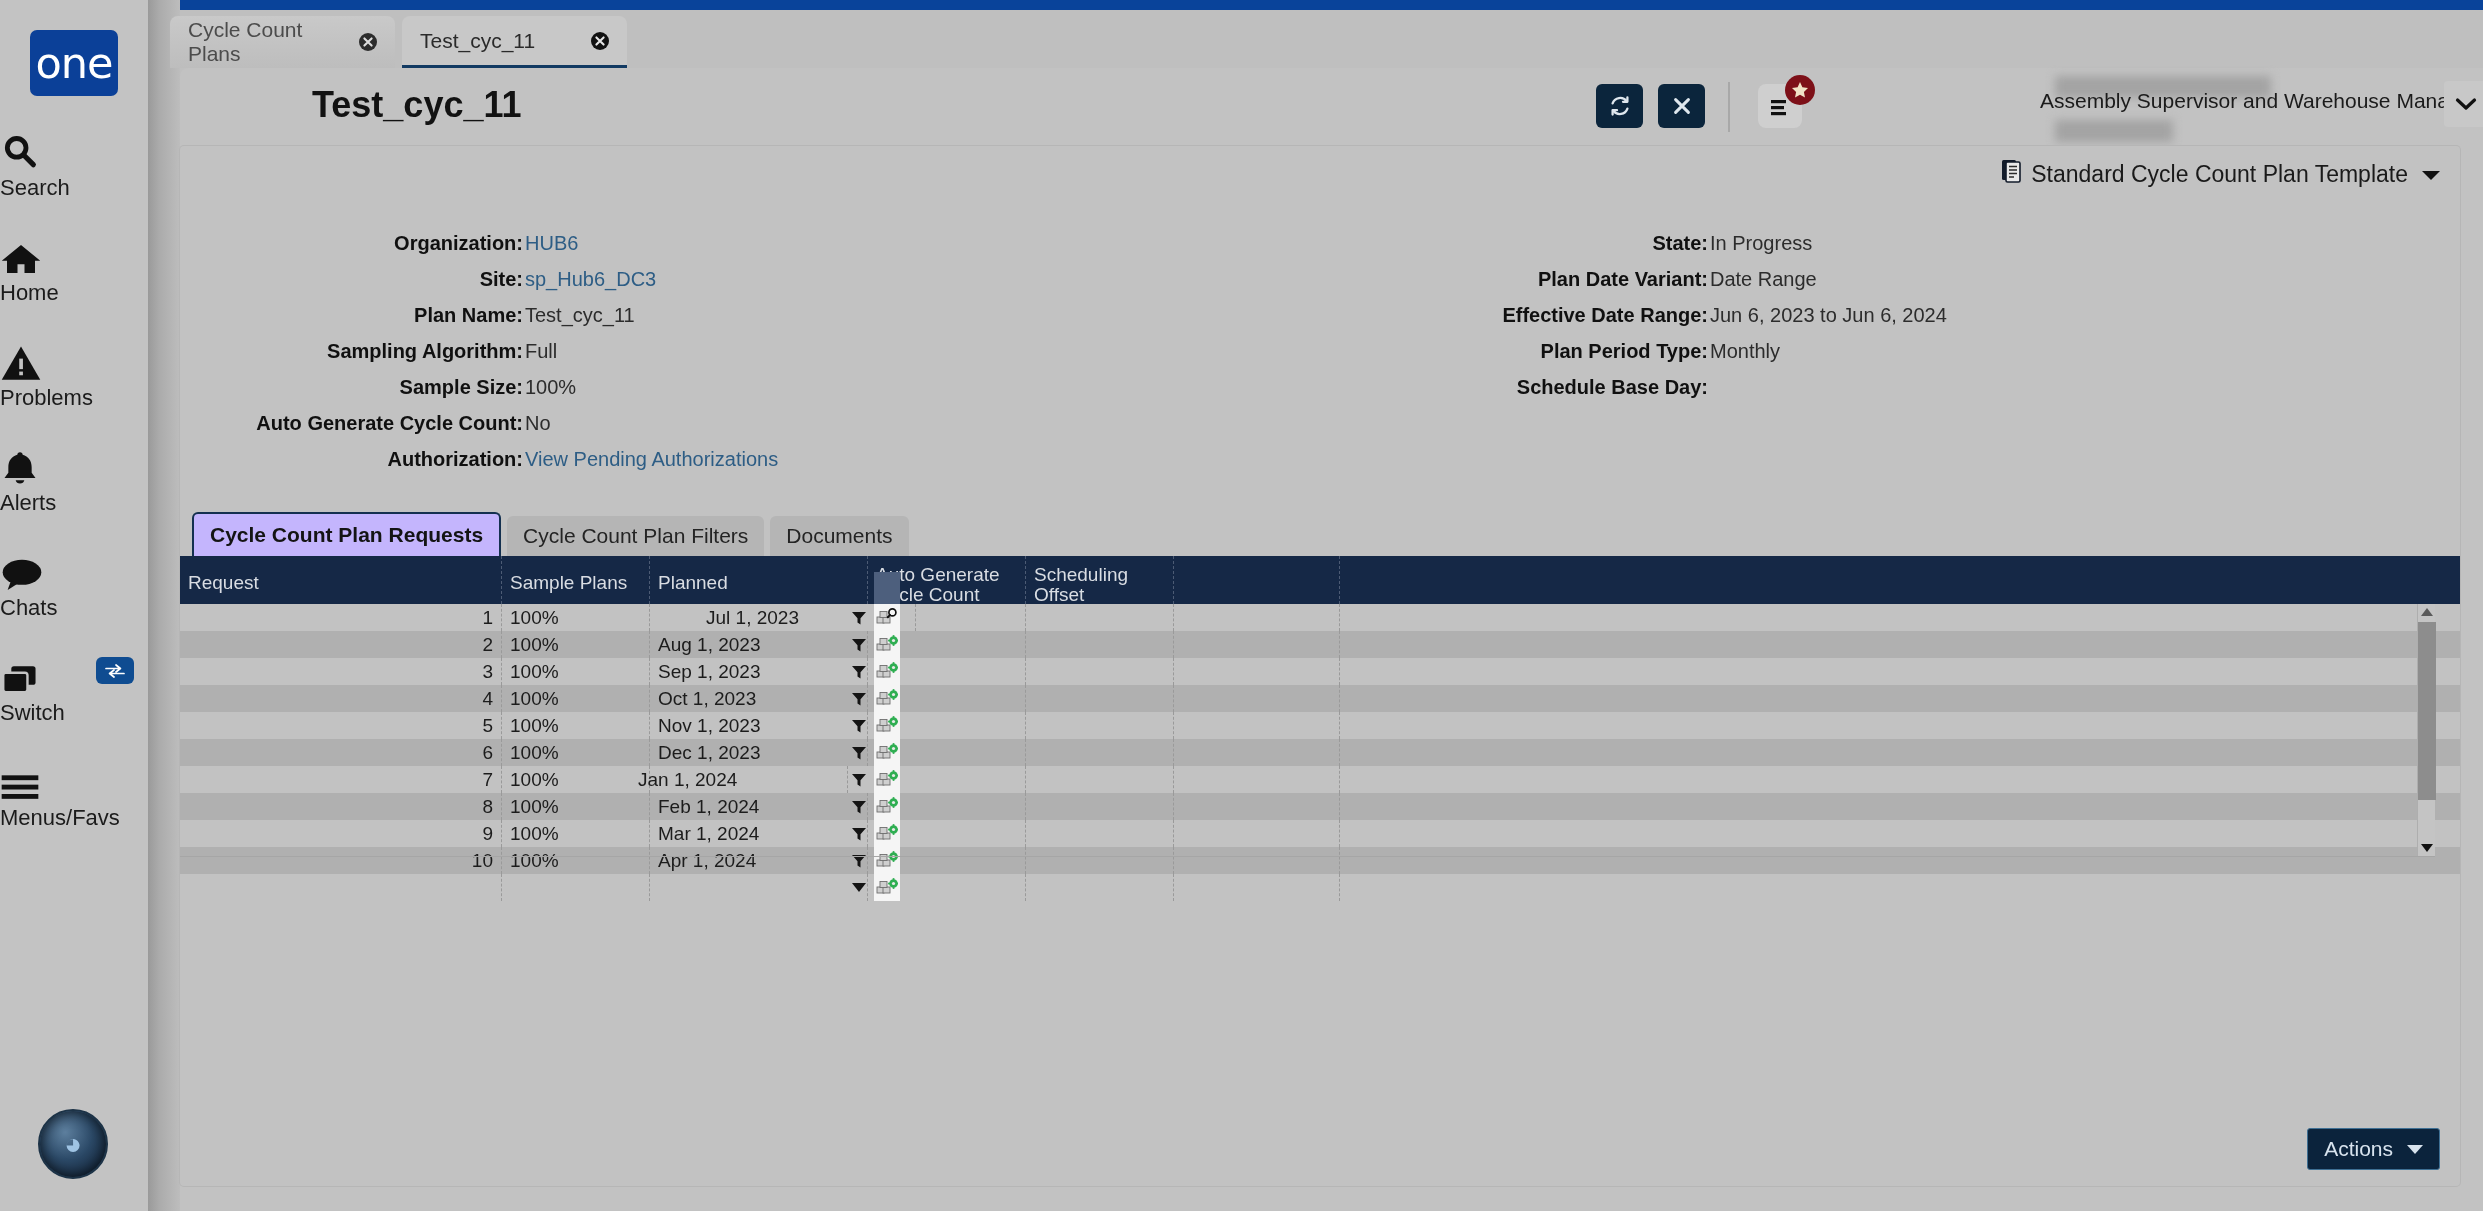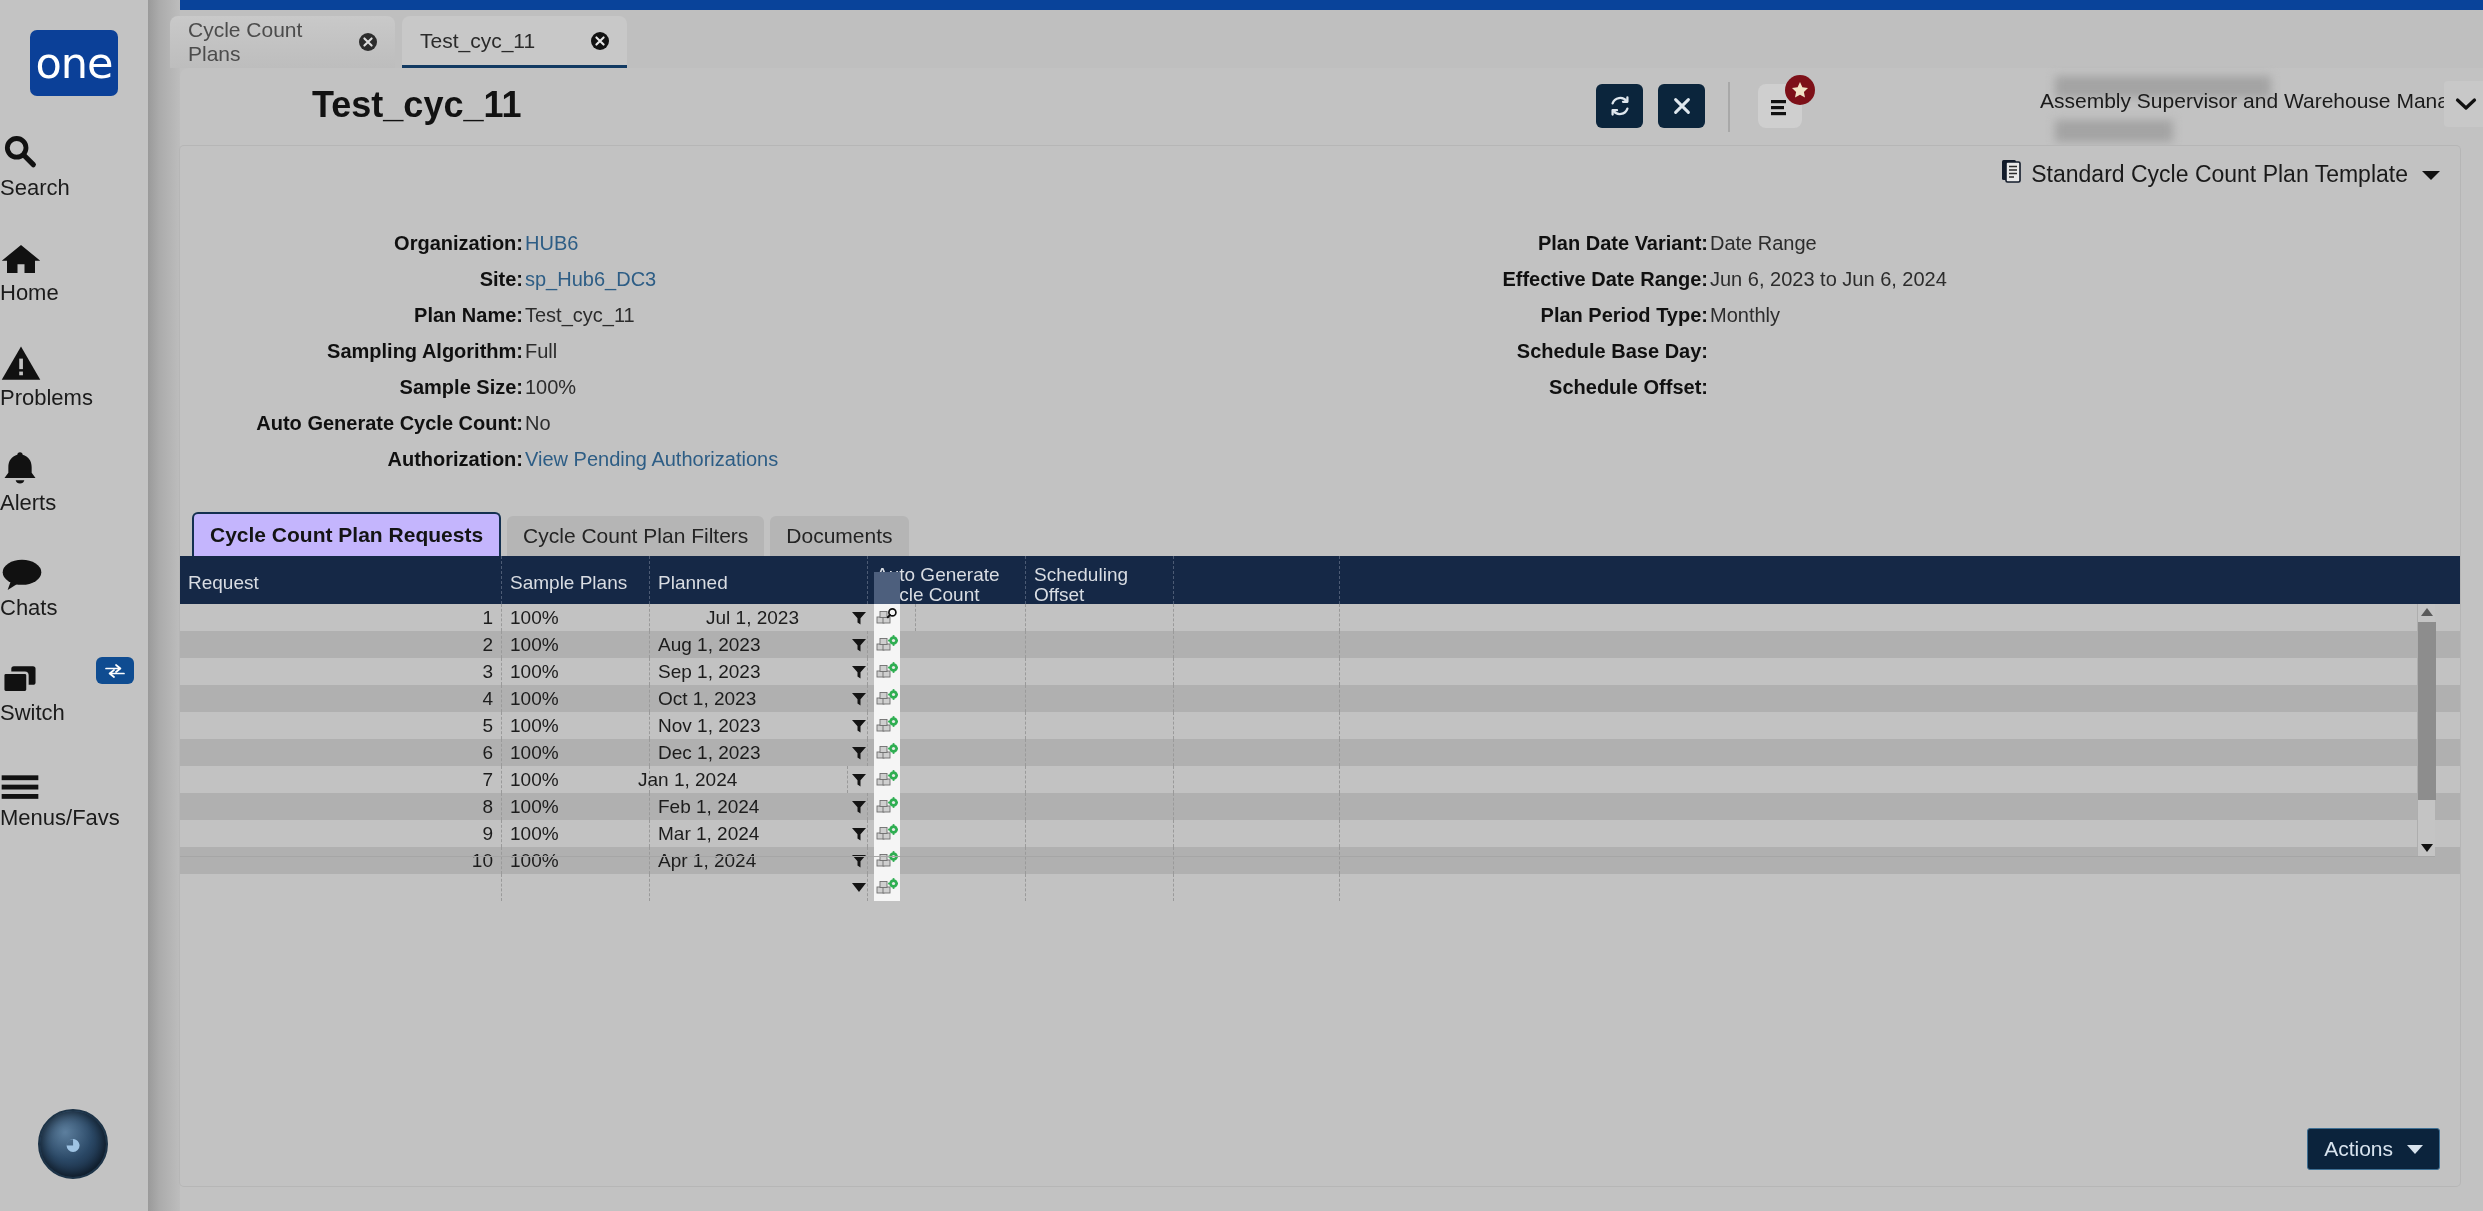--- a/index.html
+++ b/index.html
@@ -416,37 +416,37 @@
         <span class="val">No</span>
       </div>
       <div class="dl-line">
         <span class="lbl">Authorization:</span>
         <span class="val link">View Pending Authorizations</span>
       </div>
     </div>
 
     <div id="col-right">
       <div class="dl-line">
+        <span class="lbl">State:</span>
+        <span class="val">In Progress</span>
+      </div>
+      <div class="dl-line">
         <span class="lbl">Plan Date Variant:</span>
         <span class="val">Date Range</span>
       </div>
       <div class="dl-line">
         <span class="lbl">Effective Date Range:</span>
         <span class="val">Jun 6, 2023 to Jun 6, 2024</span>
       </div>
       <div class="dl-line">
         <span class="lbl">Plan Period Type:</span>
         <span class="val">Monthly</span>
       </div>
       <div class="dl-line">
         <span class="lbl">Schedule Base Day:</span>
-        <span class="val"></span>
-      </div>
-      <div class="dl-line">
-        <span class="lbl">Schedule Offset:</span>
         <span class="val"></span>
       </div>
     </div>
 
     <div id="inner-tabs">
       <div class="inner-tab active">
         <span>Cycle Count Plan Requests</span>
       </div>
       <div class="inner-tab inactive">
         <span>Cycle Count Plan Filters</span>

